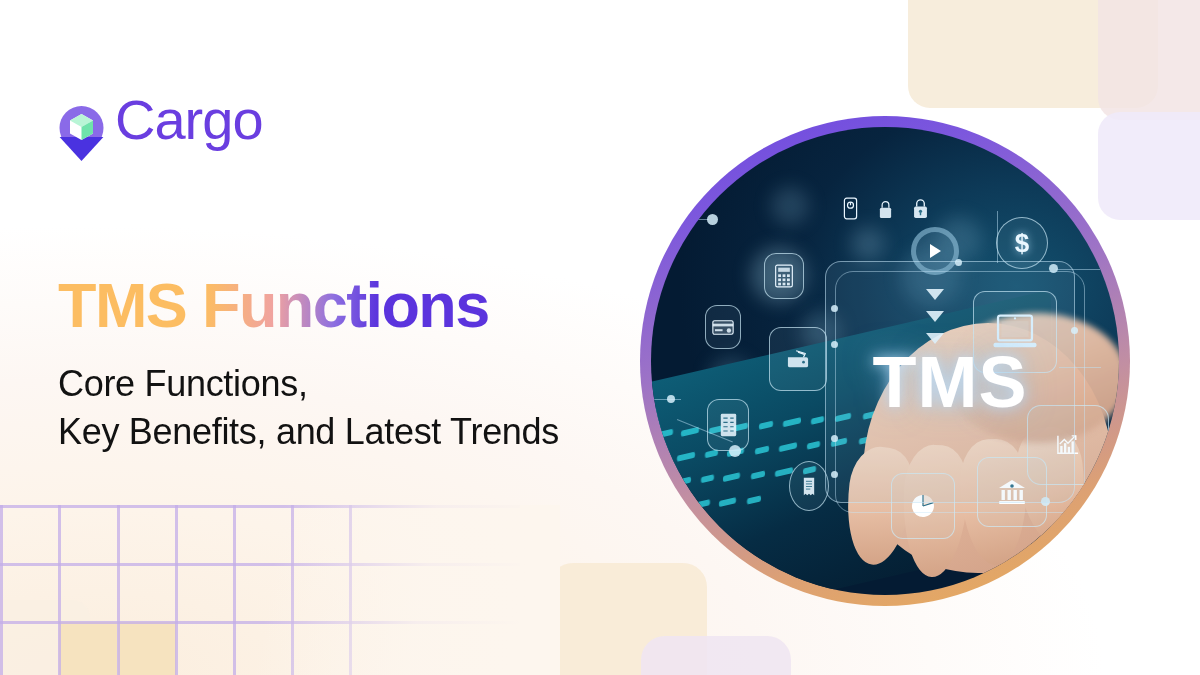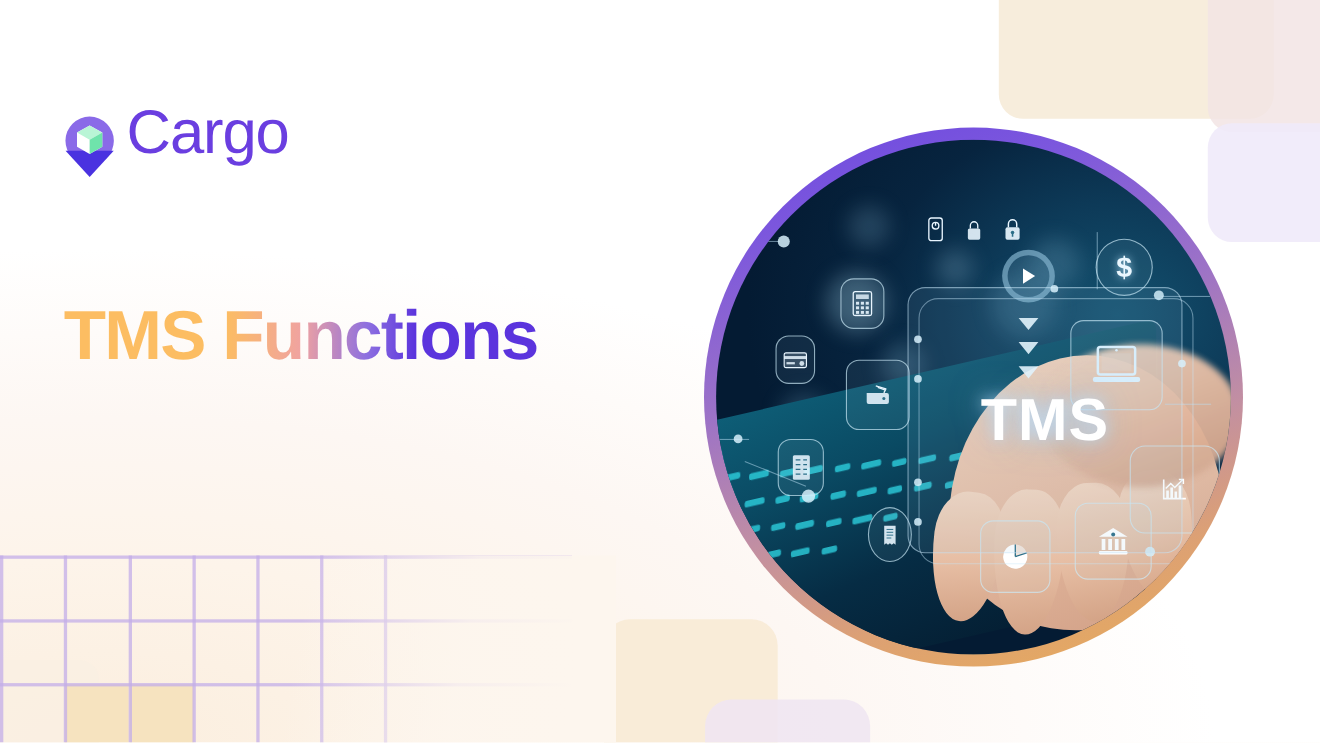--- a/index.html
+++ b/index.html
@@ -137,21 +137,21 @@
     border-radius:16px;
     background:rgba(150,200,230,.10);
     display:flex; align-items:center; justify-content:center;
   }
   .tms-panel-outer {
     position:absolute;
     border:1.4px solid rgba(200,230,248,.45);
     border-radius:18px;
   }
   .tms-text {
-    font-size:54px; font-weight:bold; color:#ffffff;
+    font-size:72px; font-weight:bold; color:#ffffff;
     letter-spacing:1px;
     text-shadow:0 0 14px rgba(190,225,255,.85), 0 0 30px rgba(120,190,235,.6);
   }
   .node-line { position:absolute; background:rgba(190,225,245,.5); }
   .node-dot  { position:absolute; border-radius:50%; background:rgba(215,240,252,.85); }
   .tri-down {
     position:absolute; width:0; height:0;
     border-left:9px solid transparent; border-right:9px solid transparent;
     border-top:11px solid rgba(235,248,255,.9);
   }
@@ -197,20 +197,24 @@
         <path d="M26.5 23 L38 16.5 L38 29.5 L26.5 36 Z" fill="#6fe3ab"></path>
       </svg>
     </div>
 
     <div class="cargo">Cargo</div>
   </div>
 
   <div id="headline">
     <div id="title">
       <span class="g1">TMS Functions</span>
+    </div>
+    <div id="subtitle">
+      <span>Core Functions,</span>
+      <span>Key Benefits, and Latest Trends</span>
     </div>
   </div>
 
   <div id="hero">
     <div id="hero-ring"></div>
     <div id="hero-clip">
 
       <div class="bokeh" style="left:100px; top:120px; width:56px; height:56px; background:rgba(160,205,225,.30);"></div>
       <div class="bokeh" style="left:150px; top:185px; width:40px; height:40px; background:rgba(150,200,225,.22);"></div>
       <div class="bokeh" style="left:200px; top:100px; width:34px; height:34px; background:rgba(170,210,230,.22);"></div>

